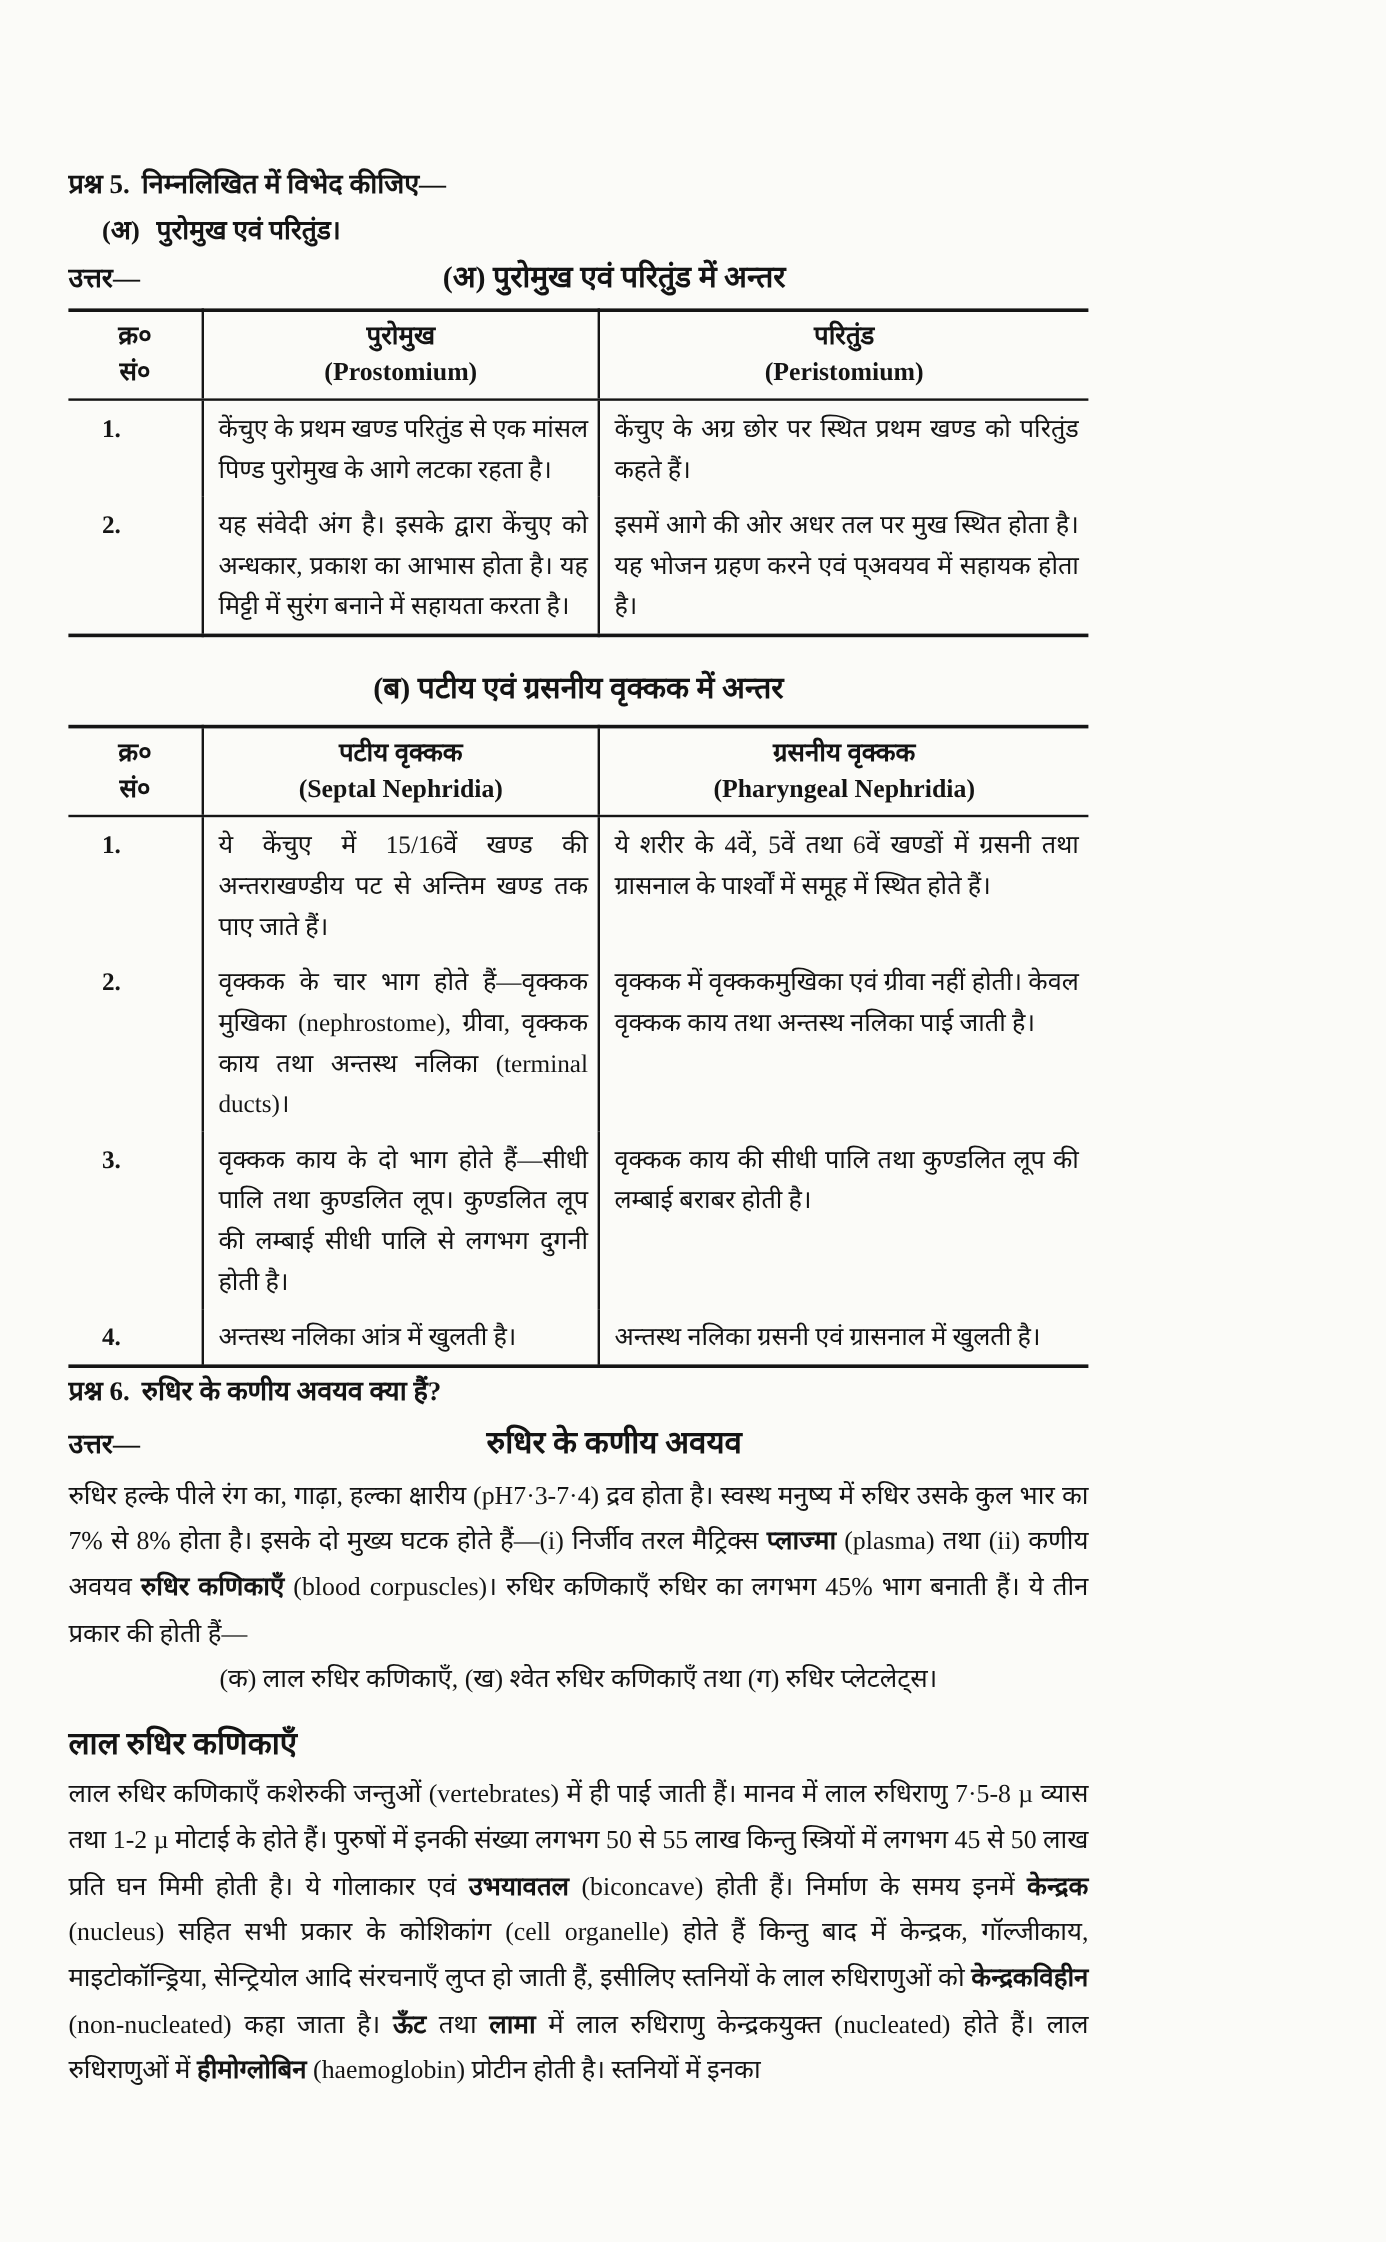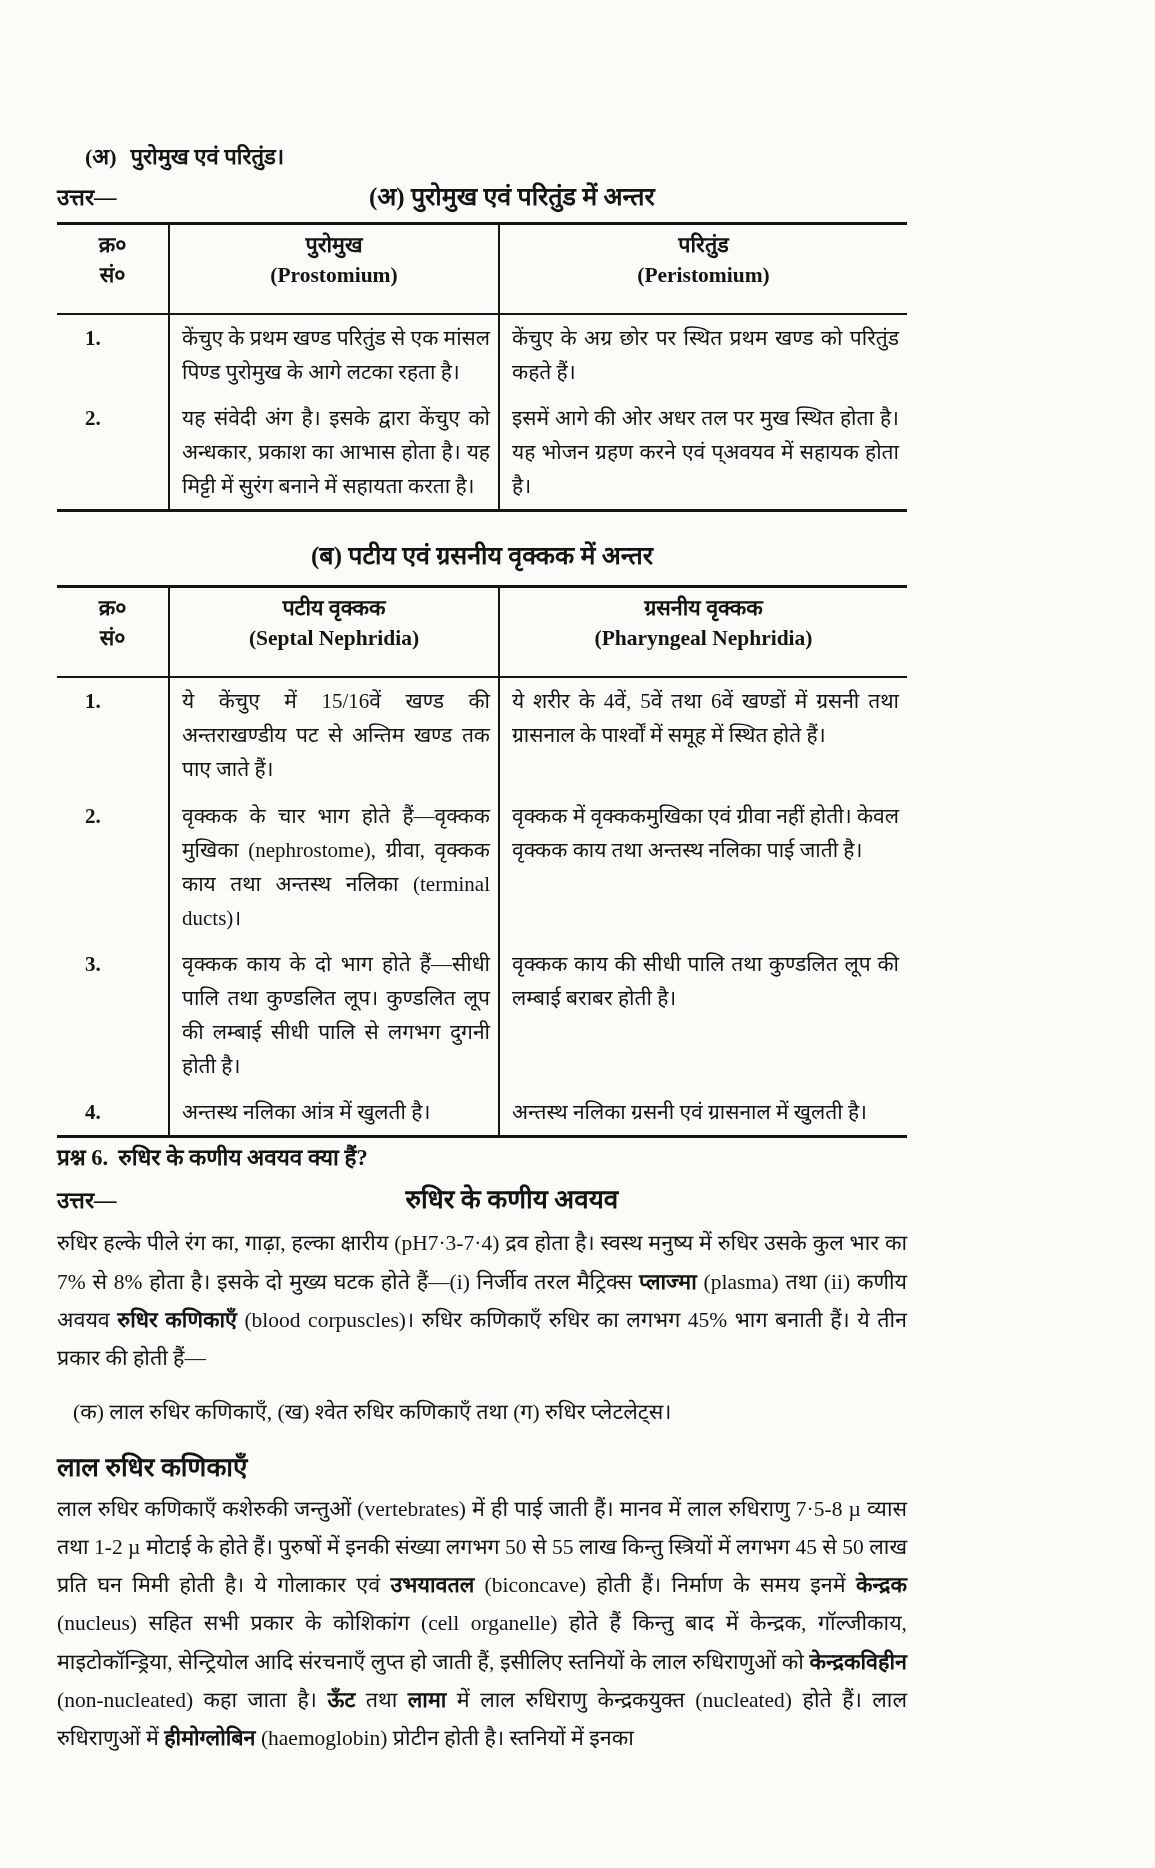--- a/index.html
+++ b/index.html
@@ -21,39 +21,42 @@
   .answer-row{display:flex;align-items:baseline;margin:6px 0 8px 0;}
   .ans-label{font-size:22.5px;font-weight:bold;flex:0 0 auto;text-align:center;}
   .answer-row .table-title{flex:1 1 auto;text-align:center;}
   .table-title{font-size:25px;font-weight:bold;line-height:1.4;}
   .table-title.standalone{text-align:center;margin:26px 0 12px 0;}
   table{border-collapse:collapse;width:100%;
         border-top:3px solid #151515;border-bottom:3px solid #151515;
         margin-bottom:4px;}
   th,td{vertical-align:top;}
   th{border-bottom:2.5px solid #151515;font-weight:bold;text-align:center;
-     padding:5px 8px 23px 8px;font-size:21.5px;line-height:1.4;}
+     padding:5px 8px 7px 8px;font-size:21.5px;line-height:1.4;}
   td{padding:6px 8px 6px 12px;font-size:21px;line-height:1.62;text-align:justify;}
   th + th, td + td{border-left:2px solid #151515;}
   col.c-num{width:112px;}
   col.c-left{width:330px;}
   td.num{text-align:left;padding-left:28px;font-weight:bold;}
   .para{font-size:21.5px;line-height:1.78;text-align:justify;margin:0;}
   .para .b{font-weight:bold;margin-top:27px;}
-  .para-list{font-size:21.5px;line-height:1.78;margin:16px;}
+  .para-list{font-size:21.5px;line-height:1.78;margin:0;text-align:center;}
   .center-title{font-size:26px;font-weight:bold;}
   .section-heading{font-size:26px;font-weight:bold;margin:16px 0 6px 0;}
   .mt6{margin-top:6px;}
   .mt10{}
 </style>
 </head>
 <body>
 
 <div class="content">
 
+  <div class="q-line">
+    <span class="q-label">प्रश्न 5.</span><span>निम्नलिखित में विभेद कीजिए—</span>
+  </div>
 
   <div class="q-item">
     <span class="marker">(अ)</span><span>पुरोमुख एवं परितुंड।</span>
   </div>
 
   <div class="answer-row">
     <span class="ans-label">उत्तर—</span>
     <span class="table-title">(अ) पुरोमुख एवं परितुंड में अन्तर</span>
   </div>
 

